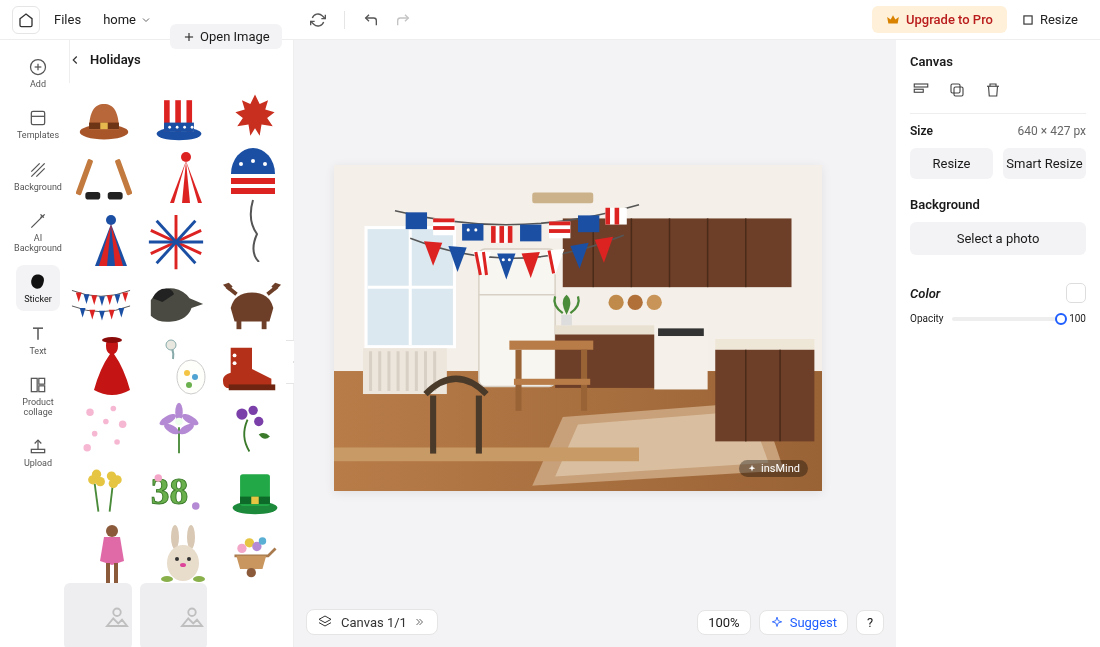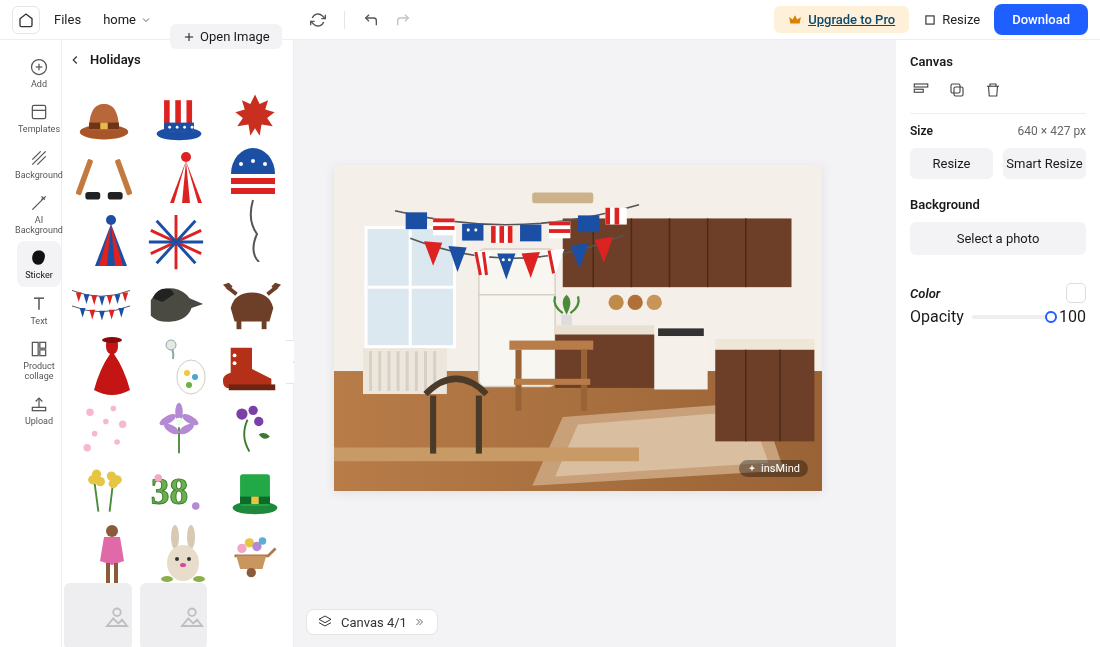--- a/index.html
+++ b/index.html
@@ -30,34 +30,34 @@
   .top-link { padding: 4px 10px; cursor: pointer; color:#222; }
   .top-dd { display:flex; align-items:center; gap:4px; padding:4px 8px; cursor:pointer; }
   .open-image-btn {
     background:#f3f3f5; border-radius:6px; padding:5px 12px; display:flex; align-items:center; gap:4px;
     cursor:pointer; margin-left:6px;margin-top:34px;
   }
   .top-iconbtn { width:28px; height:28px; display:flex; align-items:center; justify-content:center; cursor:pointer; color:#555; }
   .top-divider { width:1px; height:18px; background:#e5e5e5; margin:0 8px; }
   .top-spacer { flex:1; }
   .upgrade-btn {
-    background:#fff0d9; color:#0c4a6e; border-radius:6px; padding:6px 14px;
-    display:flex; align-items:center; gap:6px; cursor:pointer; font-weight:500;text-decoration:underline;
+    background:#fff0d9; color:#b91c1c; border-radius:6px; padding:6px 14px;
+    display:flex; align-items:center; gap:6px; cursor:pointer; font-weight:500;
   }
   .resize-top {
     display:flex; align-items:center; gap:5px; padding:6px 10px; cursor:pointer; color:#222;
   }
   .download-btn {
     background:#1f5eff; color:#fff; border-radius:8px; padding:8px 18px; cursor:pointer; font-weight:500;
   }
 
   
   .leftnav {
-    position:absolute; left:8px; top:40px; bottom:0; width:54px;
-    display:flex; flex-direction:column; align-items:flex-end; padding-top:10px; 
+    position:absolute; left:16px; top:40px; bottom:0; width:54px;
+    display:flex; flex-direction:column; align-items:flex-start; padding-top:10px; gap:6px;
     border-right:1px solid #eee;
   }
   .nav-item {
     width:44px; display:flex; flex-direction:column; align-items:center; justify-content:center;
     gap:2px; padding:6px 0; cursor:pointer; color:#555; font-size:9px; text-align:center; line-height:1.05;
     border-radius:8px;
   }
   .nav-item.active { background:#f3f3f5; color:#111; }
   .nav-icon { width:22px; height:22px; display:flex; align-items:center; justify-content:center; }
   .nav-label { white-space:pre-line; }
@@ -126,21 +126,21 @@
   .rp-tool { width:22px; height:22px; display:flex; align-items:center; justify-content:center; cursor:pointer; color:#444; }
   .rp-hr { height:1px; background:#eee; margin:2px 0 10px; }
   .rp-row { display:flex; align-items:center; justify-content:space-between; font-size:12px; }
   .rp-dim { color:#666; }
   .rp-btnrow { display:flex; gap:10px; margin-top:10px; }
   .rp-btn { flex:1; background:#f3f3f5; border-radius:6px; padding:8px 0; text-align:center; cursor:pointer; }
   .rp-section-title { font-weight:600; margin-top:18px; }
   .rp-wide-btn { background:#f3f3f5; border-radius:6px; padding:9px 0; text-align:center; cursor:pointer; margin-top:10px; }
   .rp-color-row { display:flex; align-items:center; justify-content:space-between; margin-top:28px;font-style:italic; }
   .swatch { width:20px; height:20px; border:1px solid #ddd; border-radius:5px; background:#fff; cursor:pointer; }
-  .opacity-row { display:flex; align-items:center; gap:8px; margin-top:4px; font-size:16px; }
+  .opacity-row { display:flex; align-items:center; gap:8px; margin-top:10px; font-size:10px; }
   .slider { flex:1; position:relative; height:4px; background:#eee; border-radius:2px; }
   .slider-thumb { position:absolute; right:0; top:50%; width:12px; height:12px; border:2px solid #1f5eff; background:#fff; border-radius:50%; transform:translate(50%, -50%); }
 </style>
 </head>
 <body>
 
 <div class="topbar">
   <div class="home-btn">
     <svg width="16" height="16" viewBox="0 0 24 24" fill="none" stroke="#333" stroke-width="2">
         <path d="M3 10l9-7 9 7v10a2 2 0 0 1-2 2H5a2 2 0 0 1-2-2z"></path>
@@ -186,23 +186,20 @@
     <svg width="14" height="14" viewBox="0 0 24 24" fill="#d98200">
         <path d="M4 18h16l2-11-6 4-4-7-4 7-6-4z"></path>
       </svg>
     <span>Upgrade to Pro</span>
   </div>
   <div class="resize-top">
     <svg width="14" height="14" viewBox="0 0 24 24" fill="none" stroke="#333" stroke-width="2">
         <rect x="5" y="5" width="14" height="14"></rect>
       </svg>
     <span>Resize</span>
-  </div>
-  <div class="download-btn">
-    <span>Download</span>
   </div>
 </div>
 
 <div class="leftnav">
   <div class="nav-item">
     <span class="nav-icon">
         <svg width="20" height="20" viewBox="0 0 24 24" fill="none" stroke="#555" stroke-width="1.5">
           <circle cx="12" cy="12" r="9"></circle>
           <line x1="12" y1="8" x2="12" y2="16"></line>
           <line x1="8" y1="12" x2="16" y2="12"></line>
@@ -691,27 +688,41 @@
         </svg>
       <span>insMind</span>
     </div>
   </div>
 
   <div class="canvas-bottom-left">
     <svg width="16" height="16" viewBox="0 0 24 24" fill="none" stroke="#333" stroke-width="1.5">
         <polygon points="12 3 21 8 12 13 3 8"></polygon>
         <polyline points="3 13 12 18 21 13"></polyline>
       </svg>
-    <span>Canvas 4/1</span>
+    <span>Canvas 1/1</span>
     <svg width="12" height="12" viewBox="0 0 24 24" fill="none" stroke="#666" stroke-width="2">
         <polyline points="9 6 15 12 9 18"></polyline>
         <polyline points="3 6 9 12 3 18"></polyline>
       </svg>
   </div>
 
+  <div class="canvas-bottom-right">
+    <div class="pill">
+        <span>100%</span>
+      </div>
+    <div class="pill" style="color:#1f5eff;">
+      <svg width="14" height="14" viewBox="0 0 24 24" fill="none" stroke="#1f5eff" stroke-width="1.5">
+          <path d="M12 2l2 6 6 2-6 2-2 6-2-6-6-2 6-2z"></path>
+        </svg>
+      <span>Suggest</span>
+    </div>
+    <div class="pill" style="width:28px; justify-content:center;">
+        <span>?</span>
+      </div>
+  </div>
 </div>
 
 <div class="rightpanel">
   <div class="rp-title">Canvas</div>
   <div class="rp-toolrow">
     <div class="rp-tool">
         <svg width="18" height="18" viewBox="0 0 24 24" fill="none" stroke="#444" stroke-width="1.5">
           <rect x="3" y="4" width="18" height="4"></rect>
           <rect x="3" y="11" width="12" height="4"></rect>
         </svg>

